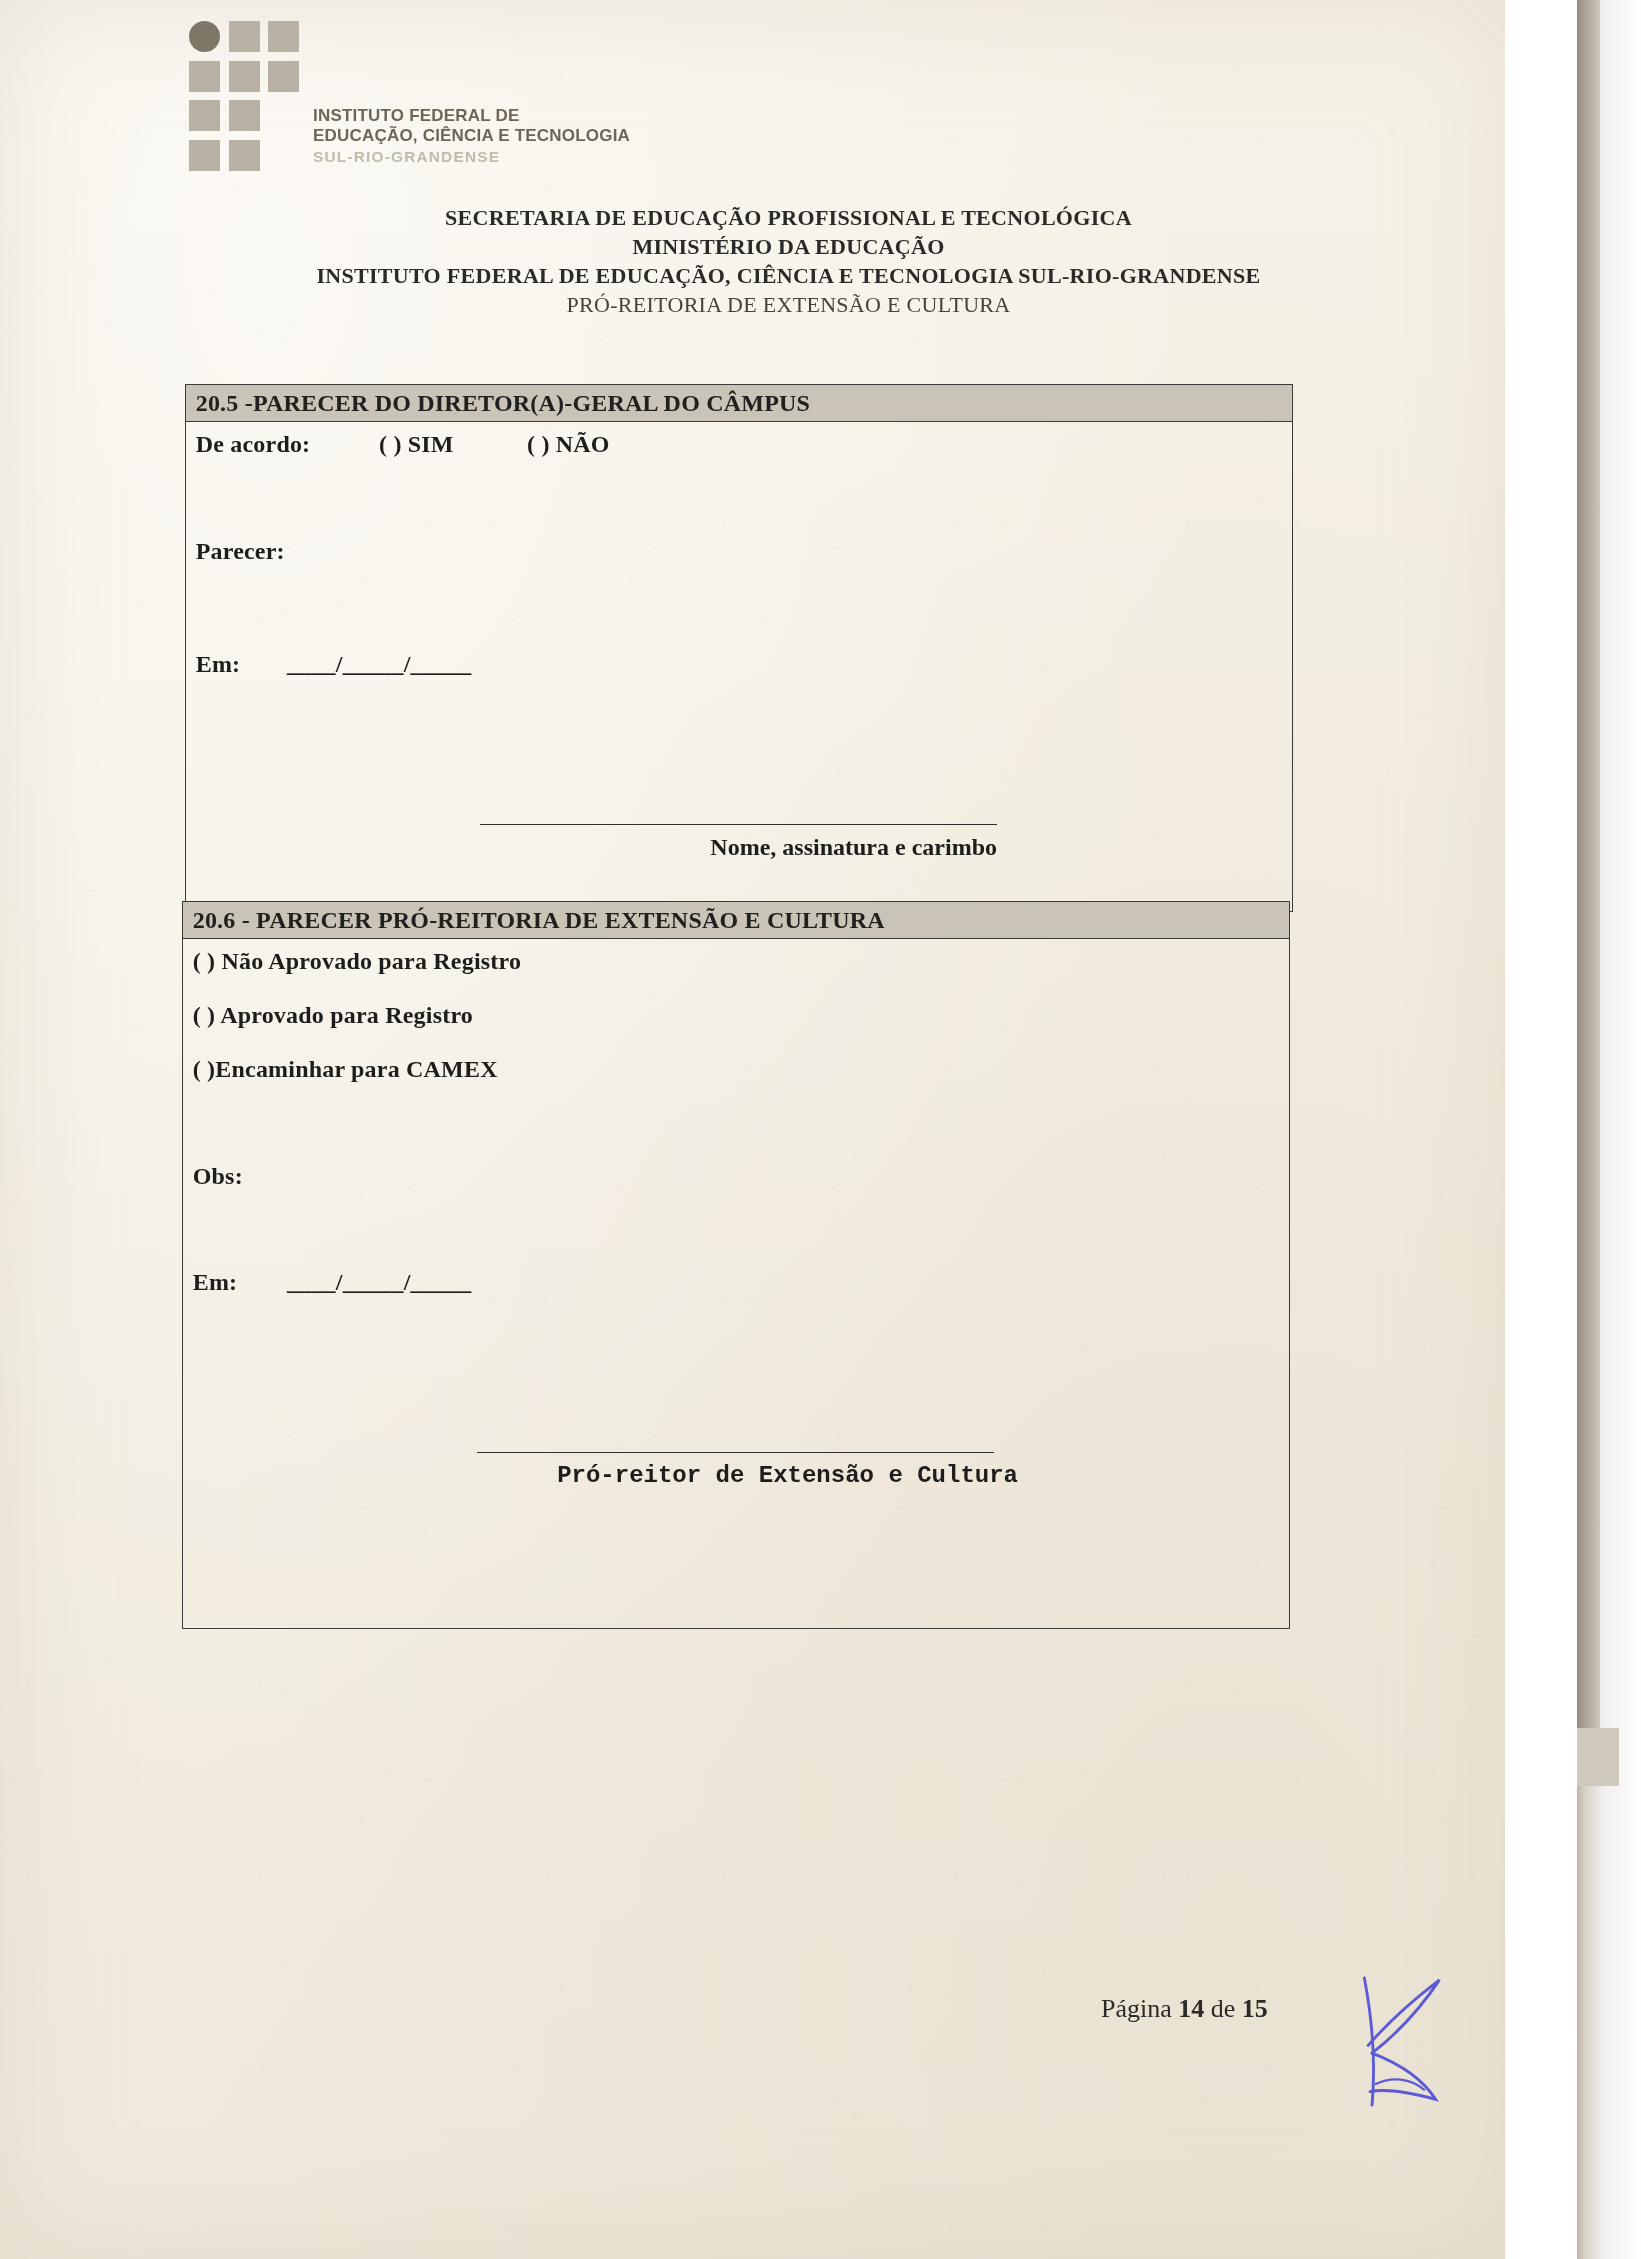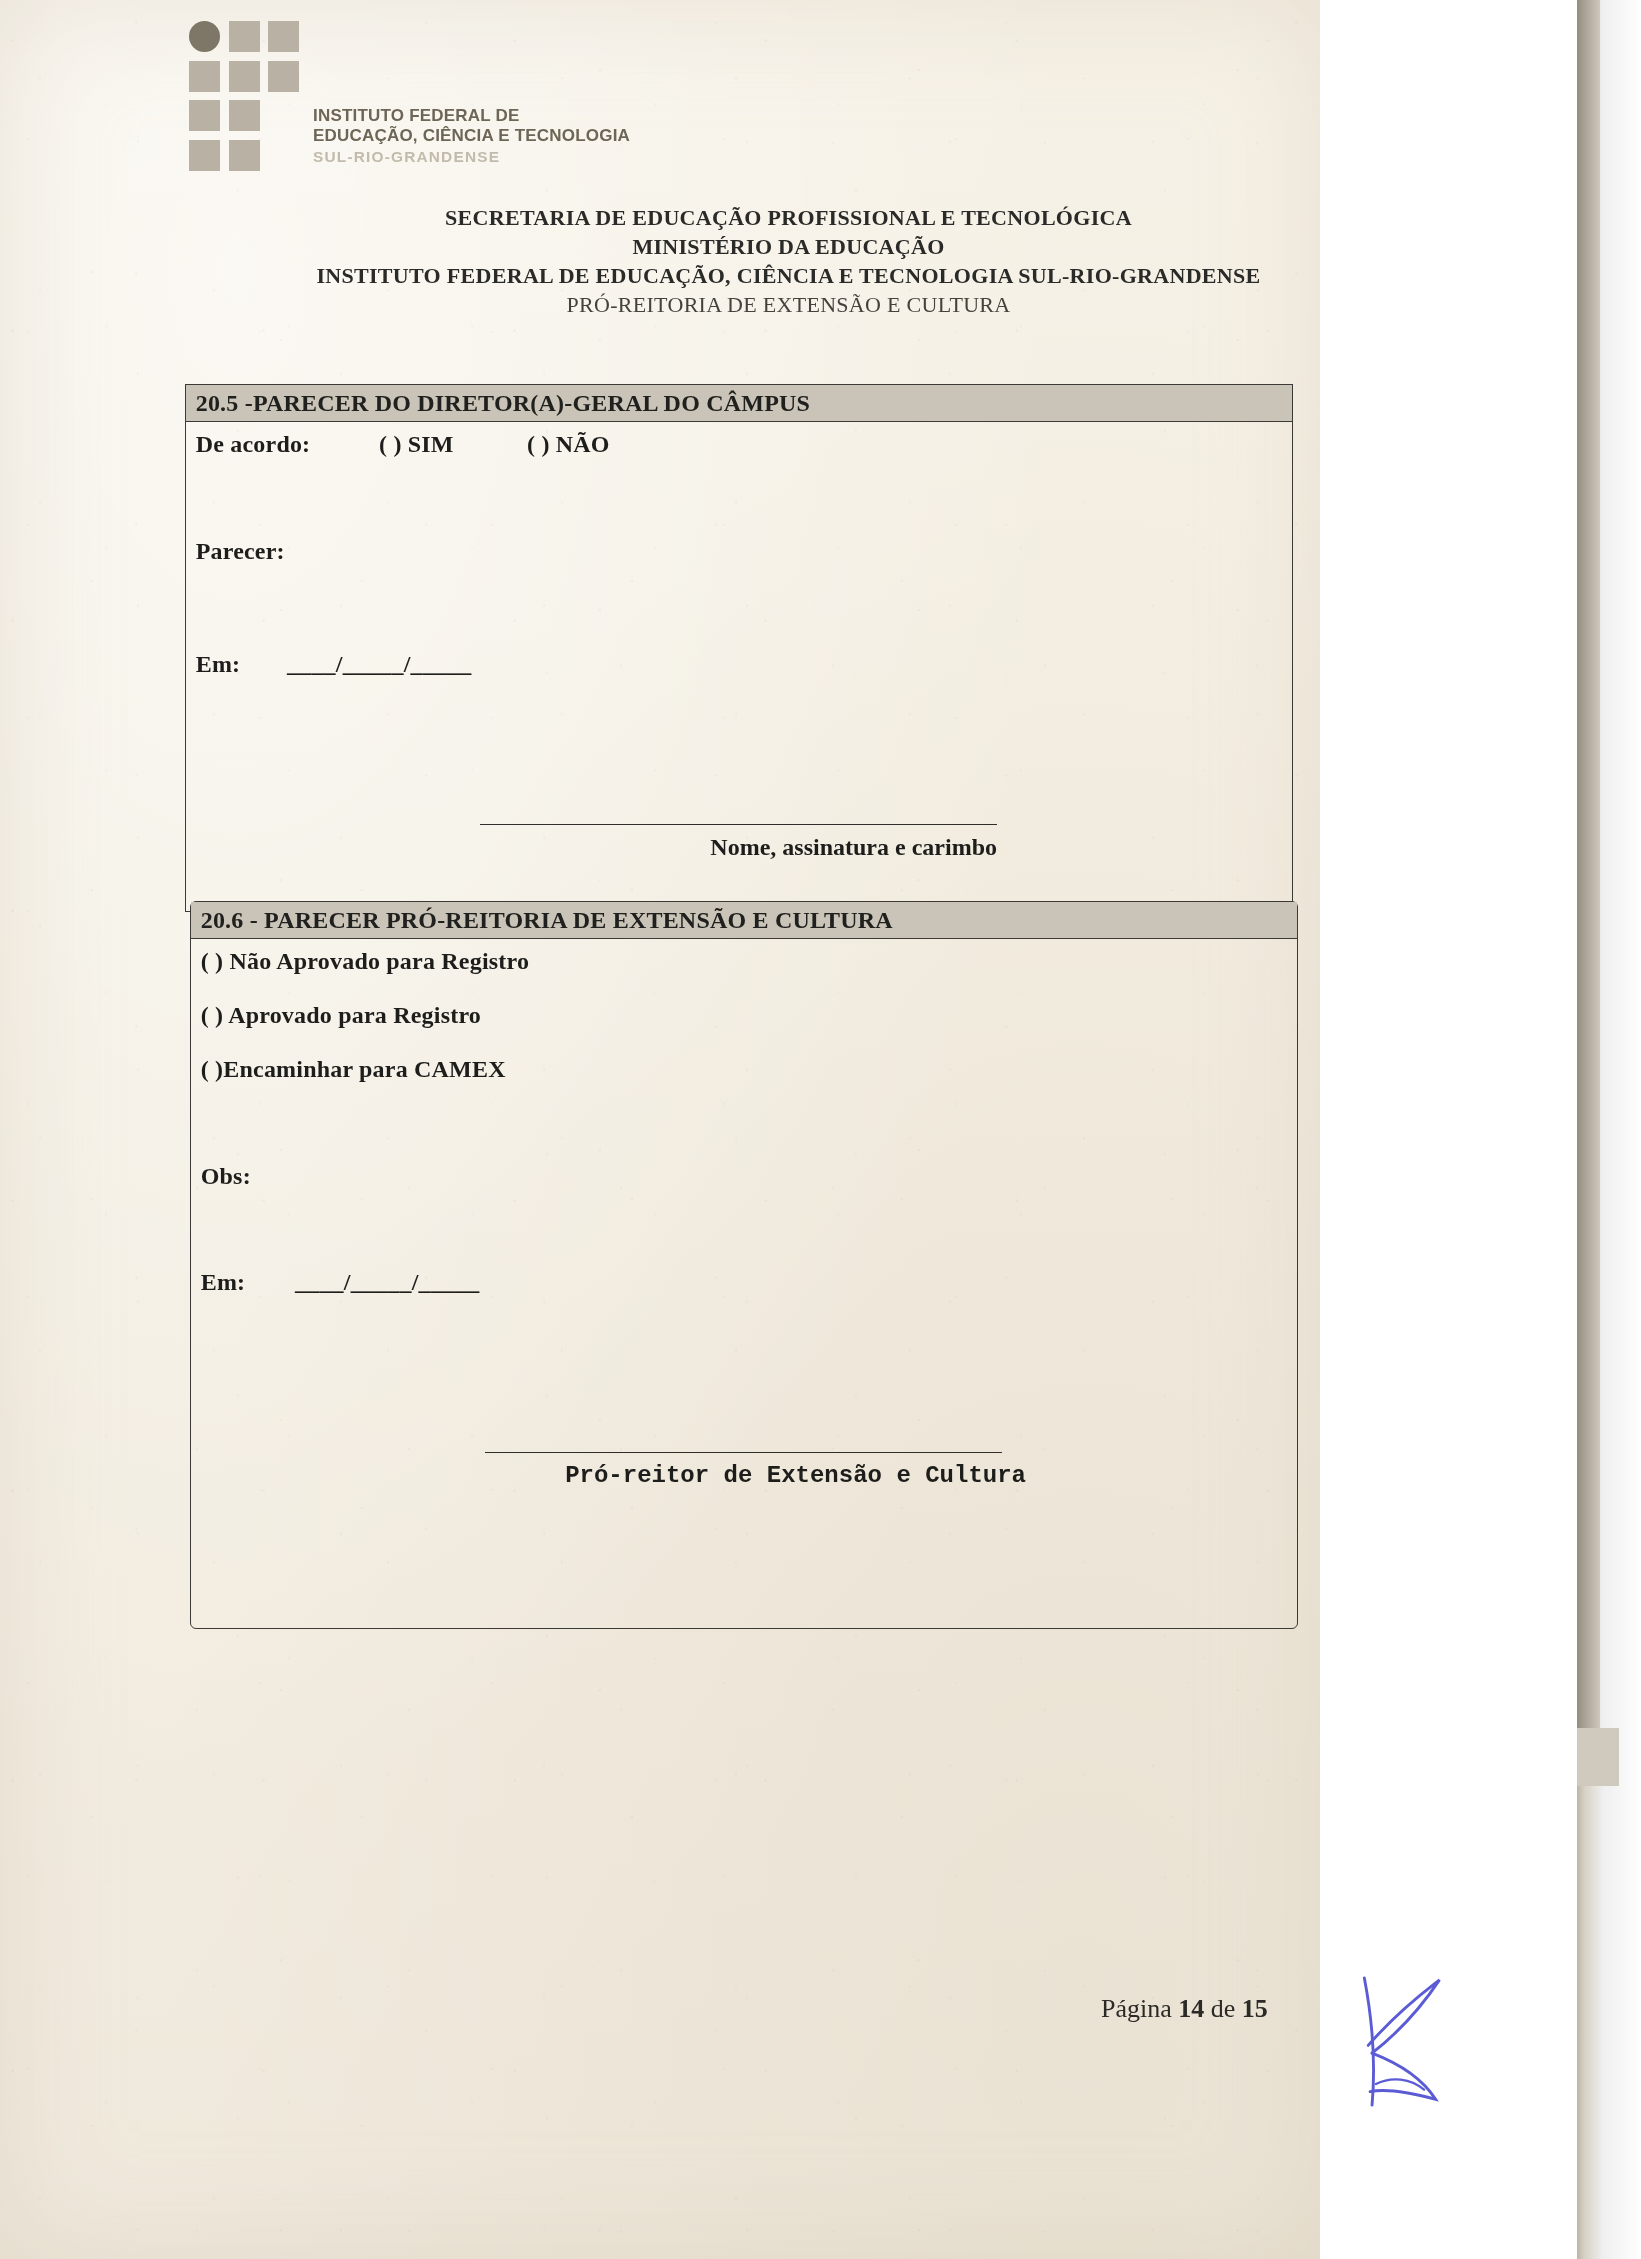--- a/index.html
+++ b/index.html
@@ -12,21 +12,21 @@
     height: 2259px;
     position: relative;
     overflow: hidden;
     font-family: "Liberation Serif", serif;
   }
 
   
   #page {
     position: absolute;
     left: 0; top: 0;
-    width: 1320px;
+    width: 1505px;
     height: 2259px;
     background:
       radial-gradient(ellipse at 18% 12%, rgba(255,255,255,0.55) 0%, rgba(255,255,255,0) 55%),
       radial-gradient(ellipse at 82% 88%, rgba(226,216,198,0.45) 0%, rgba(255,255,255,0) 60%),
       linear-gradient(180deg, #f6f1e6 0%, #f4efe3 40%, #f2ece0 70%, #efe9dc 100%);
     box-shadow: inset 0 0 116px rgba(205,193,172,0.35);
   }
   
   #speckle {
     position: absolute;
@@ -219,21 +219,21 @@
 
     <div class="f-line" style="left:9.7px; top:153px;">Parecer:</div>
 
     <div class="f-line" style="left:9.7px; top:266px;">Em:</div>
     <div class="f-line" style="left:101px; top:266px;">____/_____/_____</div>
 
     <div class="sig-rule" style="left:294px; top:439px; width:517px;"></div>
     <div class="sig-caption" style="left:294px; top:449px; width:517px;">Nome, assinatura e carimbo</div>
   </div>
 
-  <div class="box" style="left:190px; top:901px; width:1106px; height:726px;border-radius:6px;">
+  <div class="box" style="left:182px; top:901px; width:1106px; height:726px;">
     <div class="box-title">20.6 - PARECER PRÓ-REITORIA DE EXTENSÃO E CULTURA</div>
 
     <div class="f-line" style="left:9.7px; top:46px;">(    ) Não Aprovado para Registro</div>
     <div class="f-line" style="left:9.7px; top:100px;">(    ) Aprovado para Registro</div>
     <div class="f-line" style="left:9.7px; top:154px;">(    )Encaminhar para CAMEX</div>
 
     <div class="f-line" style="left:9.7px; top:261px;">Obs:</div>
 
     <div class="f-line" style="left:9.7px; top:367px;">Em:</div>
     <div class="f-line" style="left:104px; top:367px;">____/_____/_____</div>

